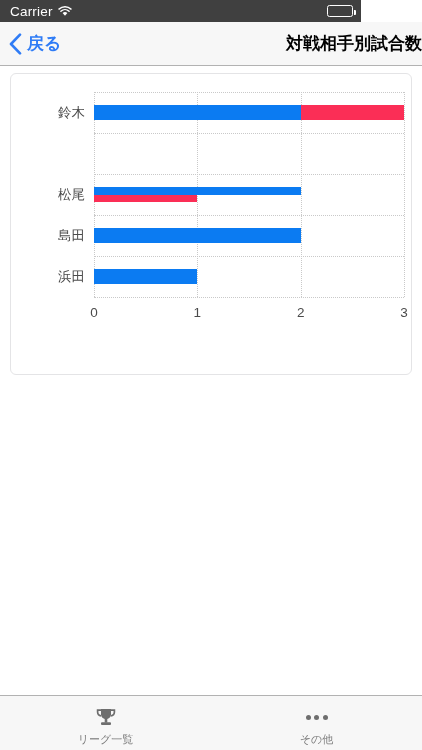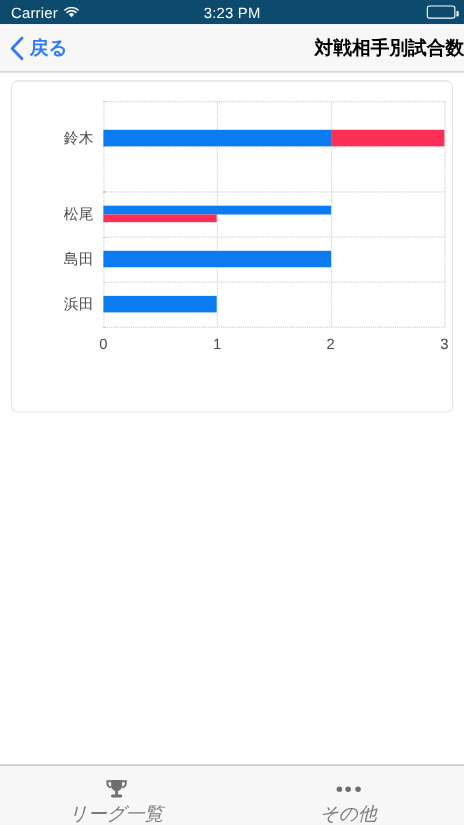--- a/index.html
+++ b/index.html
@@ -7,21 +7,21 @@
   body {
     font-family:"Liberation Sans","DejaVu Sans",sans-serif;
     background:#ffffff;
     -webkit-font-smoothing:antialiased;
     overflow:hidden;
     position:relative;
   }
 
   
   #status-bar{
-    height:22px;width:422px;background:#0c4a6e;color:#fff;
+    height:22px;width:361px;background:#404040;color:#fff;
     display:flex;align-items:center;position:relative;
     font-size:13px;letter-spacing:.2px;
   }
   #status-left{position:absolute;left:10px;display:flex;align-items:center;gap:5px;}
   #carrier-label{font-size:13.5px;}
   .wifi{width:14px;height:11px;position:relative;display:inline-block;}
   .wifi svg{display:block;}
   #status-time{
     position:absolute;left:0;right:0;text-align:center;
     font-size:13.5px;font-weight:400;
@@ -97,41 +97,40 @@
   #tab-bar{
     position:absolute;left:0;bottom:0;width:422px;height:55px;
     background:#f7f7f7;border-top:.5px solid #b2b2b2;
     display:flex;
   }
   .tab-item{
     flex:1;display:flex;flex-direction:column;align-items:center;
     justify-content:center;gap:2px;cursor:pointer;padding-top:4px;
   }
   .tab-icon{height:26px;display:flex;align-items:center;justify-content:center;}
-  .tab-label{font-size:17px;line-height:13px;font-style:italic;}
+  .tab-label{font-size:11px;line-height:13px;}
   .tab-item.inactive .tab-label{color:#7a7a7a;}
   .tab-item.active .tab-label{color:#2f7cf6;}
   .dots{display:flex;gap:3.5px;align-items:center;height:26px;}
   .dots span{width:5px;height:5px;border-radius:50%;background:#6e6e6e;display:block;}
 </style>
 </head>
 <body>
 
 <div id="status-bar">
   <div id="status-left">
     <span id="carrier-label">Carrier</span>
     <span class="wifi">
       <svg width="14" height="11" viewBox="0 0 14 11">
         <path d="M7 9.7 L4.6 6.9 a3.7 3.7 0 0 1 4.8 0 Z" fill="#fff"></path>
         <path d="M2.9 5.2 a6.1 6.1 0 0 1 8.2 0" stroke="#fff" stroke-width="1.45" fill="none" stroke-linecap="round"></path>
         <path d="M1.0 3.1 a8.9 8.9 0 0 1 12 0" stroke="#fff" stroke-width="1.45" fill="none" stroke-linecap="round"></path>
       </svg>
     </span>
   </div>
-  <div id="status-time">3:23 PM</div>
   <div id="status-right">
     <span class="battery">
       <span class="battery-fill"></span>
       <span class="battery-cap"></span>
     </span>
   </div>
 </div>
 
 <div id="nav-bar">
   <div id="back-button">
@@ -156,21 +155,21 @@
           <div class="vgrid" style="left: 206.667px;"></div>
           <div class="xtick" style="left: 206.667px;">2</div>
           <div class="vgrid" style="left: 310px;"></div>
           <div class="xtick" style="left: 310px;">3</div>
           <div class="hgrid" style="top: 0px;"></div>
           <div class="hgrid" style="top: 41px;"></div>
           <div class="hgrid" style="top: 82px;"></div>
           <div class="hgrid" style="top: 123px;"></div>
           <div class="hgrid" style="top: 164px;"></div>
           <div class="hgrid" style="top: 205px;"></div>
-          <div class="bar-row" style="top: 26px;">
+          <div class="bar-row" style="top: 13px;">
             <div class="cat-label">鈴木</div>
             <div class="seg seg-blue" style="width: 206.667px; background: rgb(11, 123, 242);"></div>
             <div class="seg seg-red" style="width: 103.333px; background: rgb(251, 46, 86);"></div>
           </div>
           <div class="bar-row" style="top: 95px; flex-direction: column;">
             <div class="cat-label">松尾</div>
             <div class="seg seg-blue" style="width: 206.667px; background: rgb(11, 123, 242);"></div>
             <div class="seg seg-red" style="width: 103.333px; background: rgb(251, 46, 86);"></div>
           </div>
           <div class="bar-row" style="top: 136px;">

